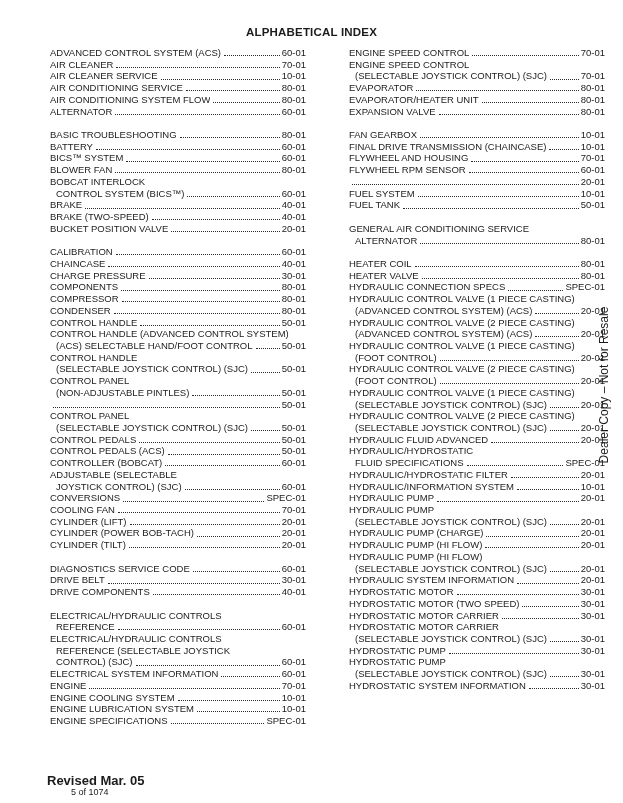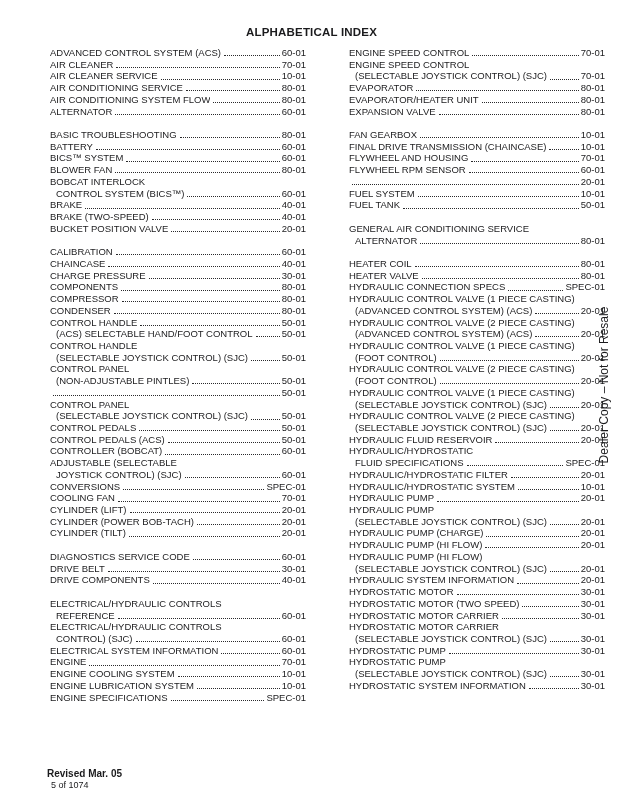--- a/index.html
+++ b/index.html
@@ -52,22 +52,22 @@
   .watermark {
     position: absolute;
     top: 385px;
     left: 604px;
     transform: translate(-50%, -50%) rotate(-90deg);
     white-space: nowrap;
     font-size: 12px;
     color: #1b1b1d;
   }
   .footer { position: absolute; left: 47px; top: 768px; }
-  .footer .rev { font-weight: bold; font-size: 10px; line-height: 12px; }
-  .footer .pageno { font-size: 9px; line-height: 11px; margin-left: 4px; }
+  .footer .rev { font-weight: bold; font-size: 13px; line-height: 12px; margin-top: 7px; }
+  .footer .pageno { font-size: 9px; line-height: 11px; margin-left: 24px; }
 </style>
 </head>
 <body>
 
 <div class="page">
   <h1 class="title">ALPHABETICAL INDEX</h1>
 
   <div class="col col-left" id="col-left">
       <div class="row">
         <span class="label">ADVANCED CONTROL SYSTEM (ACS)</span>
@@ -173,20 +173,23 @@
         <span class="label">CONDENSER</span>
         <span class="leader"></span>
         <span class="pagenum">80-01</span>
       </div>
       <div class="row">
         <span class="label">CONTROL HANDLE</span>
         <span class="leader"></span>
         <span class="pagenum">50-01</span>
       </div>
       <div class="row">
+        <span class="label">CONTROL HANDLE (ADVANCED CONTROL SYSTEM)</span>
+      </div>
+      <div class="row">
         <span class="label indent">(ACS) SELECTABLE HAND/FOOT CONTROL</span>
         <span class="leader"></span>
         <span class="pagenum">50-01</span>
       </div>
       <div class="row">
         <span class="label">CONTROL HANDLE</span>
       </div>
       <div class="row">
         <span class="label indent">(SELECTABLE JOYSTICK CONTROL) (SJC)</span>
         <span class="leader"></span>
@@ -280,20 +283,23 @@
       <div class="row">
         <span class="label">ELECTRICAL/HYDRAULIC CONTROLS</span>
       </div>
       <div class="row">
         <span class="label indent">REFERENCE</span>
         <span class="leader"></span>
         <span class="pagenum">60-01</span>
       </div>
       <div class="row">
         <span class="label">ELECTRICAL/HYDRAULIC CONTROLS</span>
+      </div>
+      <div class="row">
+        <span class="label indent">REFERENCE (SELECTABLE JOYSTICK</span>
       </div>
       <div class="row">
         <span class="label indent">CONTROL) (SJC)</span>
         <span class="leader"></span>
         <span class="pagenum">60-01</span>
       </div>
       <div class="row">
         <span class="label">ELECTRICAL SYSTEM INFORMATION</span>
         <span class="leader"></span>
         <span class="pagenum">60-01</span>
@@ -450,39 +456,39 @@
       </div>
       <div class="row">
         <span class="label">HYDRAULIC CONTROL VALVE (2 PIECE CASTING)</span>
       </div>
       <div class="row">
         <span class="label indent">(SELECTABLE JOYSTICK CONTROL) (SJC)</span>
         <span class="leader"></span>
         <span class="pagenum">20-01</span>
       </div>
       <div class="row">
-        <span class="label">HYDRAULIC FLUID RESERVOIR</span>
+        <span class="label">HYDRAULIC FLUID ADVANCED</span>
         <span class="leader"></span>
         <span class="pagenum">20-01</span>
       </div>
       <div class="row">
         <span class="label">HYDRAULIC/HYDROSTATIC</span>
       </div>
       <div class="row">
         <span class="label indent">FLUID SPECIFICATIONS</span>
         <span class="leader"></span>
         <span class="pagenum">SPEC-01</span>
       </div>
       <div class="row">
         <span class="label">HYDRAULIC/HYDROSTATIC FILTER</span>
         <span class="leader"></span>
         <span class="pagenum">20-01</span>
       </div>
       <div class="row">
-        <span class="label">HYDRAULIC/HYDROSTATIC SYSTEM</span>
+        <span class="label">HYDRAULIC/INFORMATION SYSTEM</span>
         <span class="leader"></span>
         <span class="pagenum">10-01</span>
       </div>
       <div class="row">
         <span class="label">HYDRAULIC PUMP</span>
         <span class="leader"></span>
         <span class="pagenum">20-01</span>
       </div>
       <div class="row">
         <span class="label">HYDRAULIC PUMP</span>

